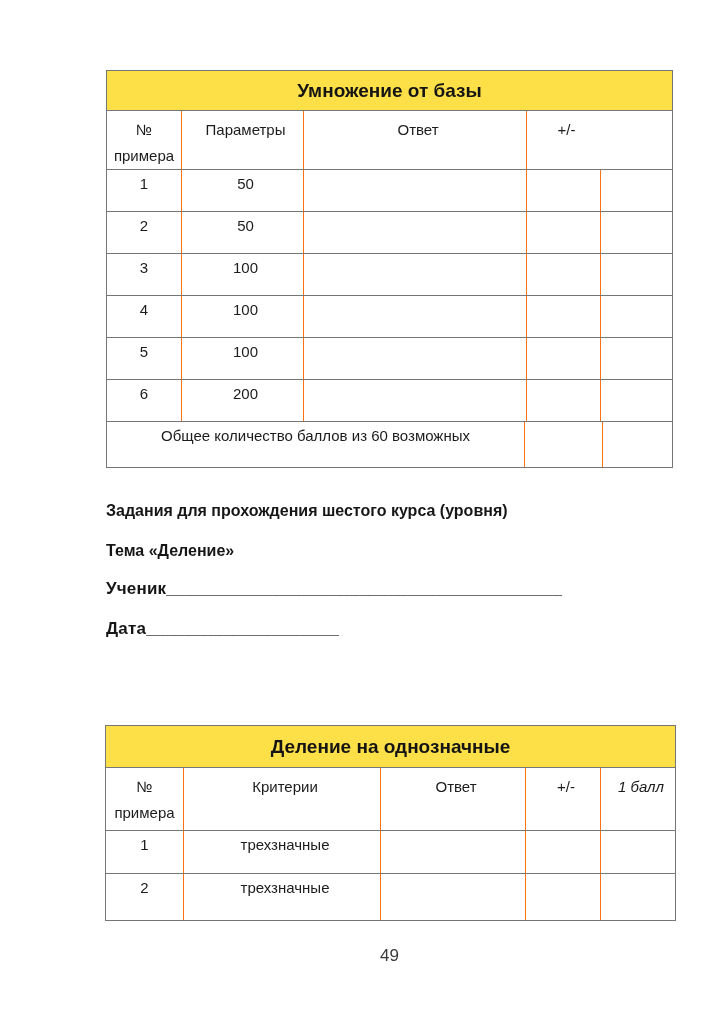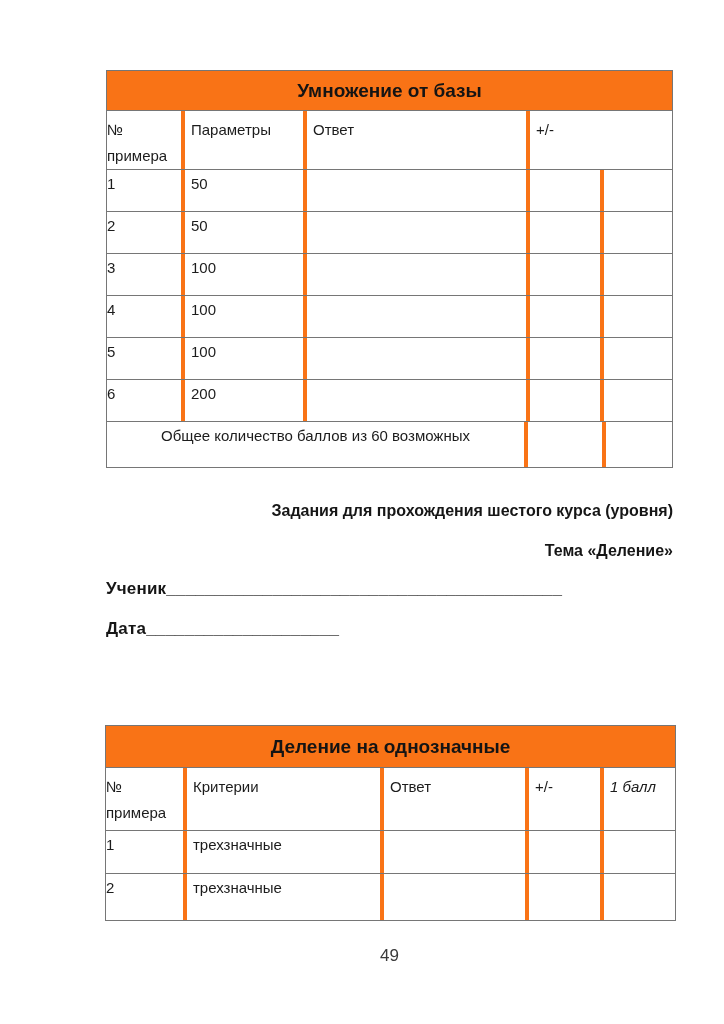--- a/index.html
+++ b/index.html
@@ -19,34 +19,34 @@
   
   .tbl {
     position: absolute;
     border: 1px solid #767676;
     background: #ffffff;
   }
   .tbl-title {
     display: flex;
     align-items: center;
     justify-content: center;
-    background: #f97316;
+    background: #fde047;
     font-size: 19px;
     font-weight: bold;
     color: #141414;
   }
   .trow { display: flex; border-top: 1px solid #767676; }
   .tcell {
     position: relative;
-    text-align: left;
+    text-align: center;
     font-size: 15px;
     padding-top: 5px;
     overflow: hidden;
   }
-  .tcell + .tcell { border-left: 4px solid #f97316; padding-left: 6px; }
+  .tcell + .tcell { border-left: 1px solid #f97316; padding-left: 6px; }
 
   
   .t1 { left: 106px; top: 70px; width: 567px; }
   .t1 .tbl-title { height: 39px; }
   .t1 .hrow { height: 59px; }
   .t1 .hrow .tcell { line-height: 26px; padding-top: 6px; }
   .t1 .drow { height: 42px; }
   .t1 .trow-total { height: 46px; }
   .t1 .c1 { width: 74px; }
   .t1 .c2 { width: 122px; }
@@ -72,21 +72,21 @@
 
   
   .mid-line {
     position: absolute;
     left: 106px;
     width: 567px;
     font-weight: bold;
     color: #161616;
     white-space: nowrap;
   }
-  .mid-center { text-align: right; font-size: 16px; }
+  .mid-center { text-align: left; font-size: 16px; }
   .mid-left { text-align: left; font-size: 17px; letter-spacing: 0.2px; }
   .h-heading { top: 502px; }
   .h-subheading { top: 542px; }
   .h-student { top: 579px; }
   .h-date { top: 619px; }
 
   
   .page-number {
     position: absolute;
     left: 106px;

